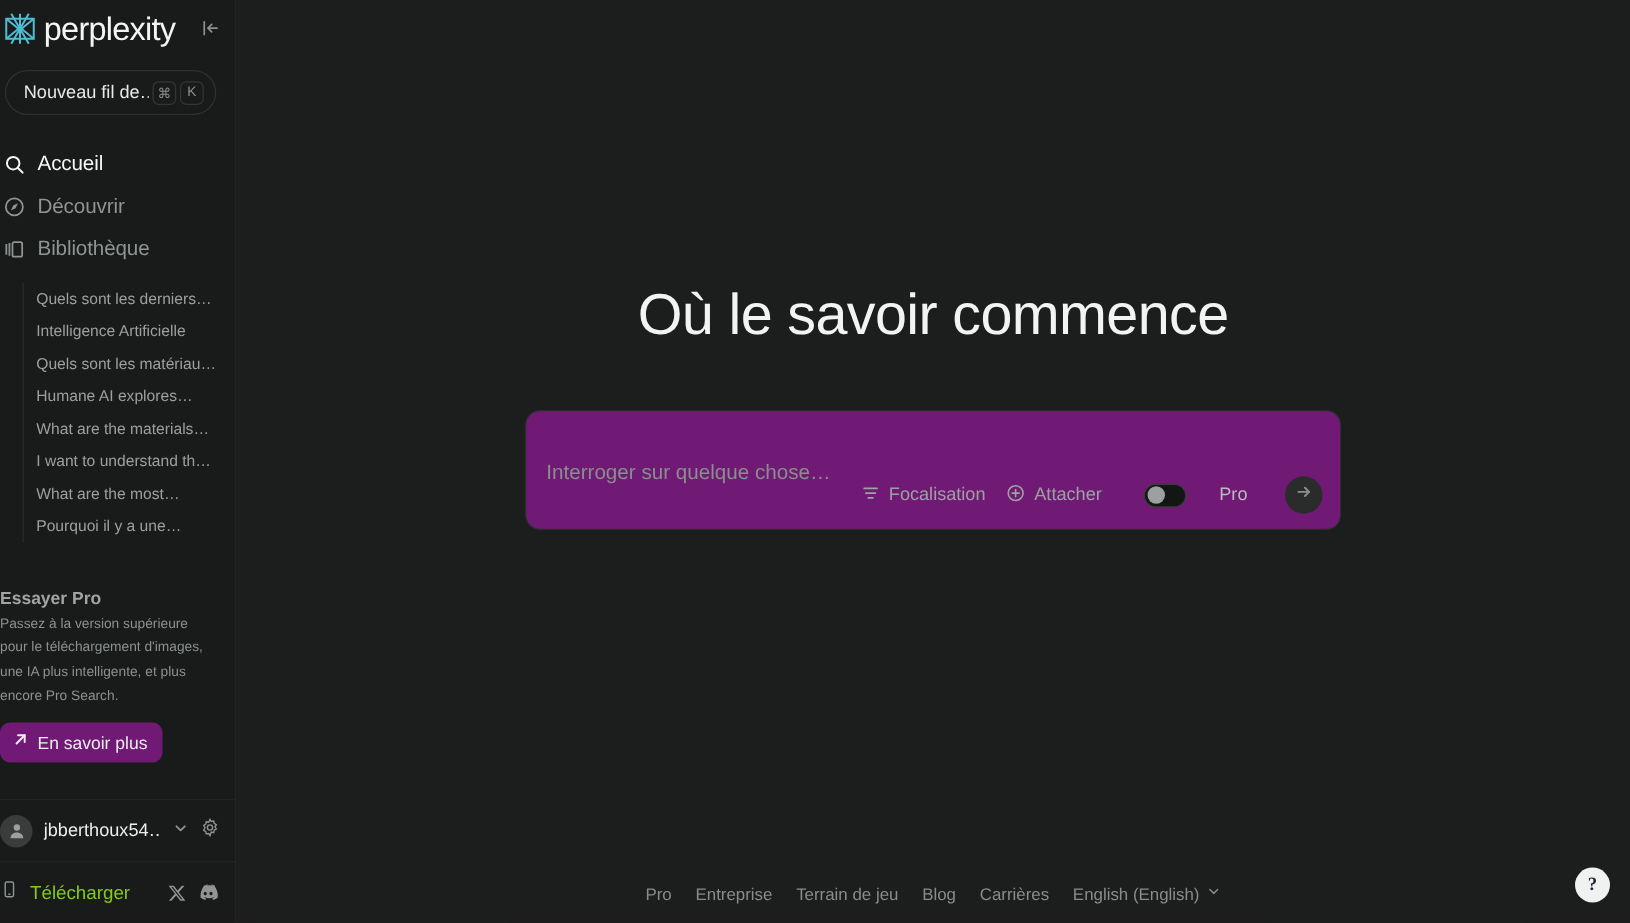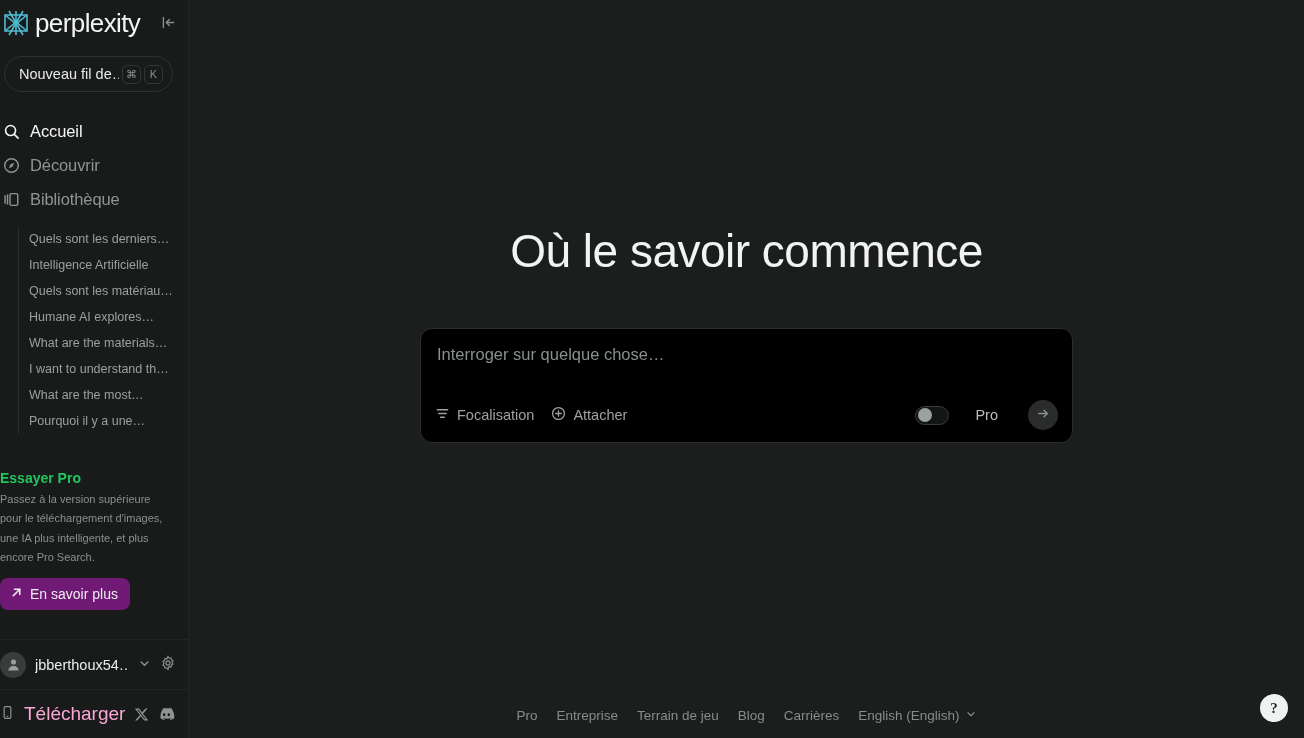--- a/index.html
+++ b/index.html
@@ -85,21 +85,21 @@
   }
   .thread-item {
     font-size: 12.5px; color: #9aa0a0;
     height: 26px; line-height: 26px;
     white-space: nowrap; overflow: hidden;
     cursor: pointer;
   }
 
   
   .promo { margin-top: 36px; padding-left: 0px; padding-right: 16px; }
-  .promo-title { font-size: 14px; color: #22c55e; font-weight: 700; margin-bottom: 4px; }
+  .promo-title { font-size: 14px; color: #a3a3a3; font-weight: 700; margin-bottom: 4px; }
   .promo-text { font-size: 11px; color: #8b9090; line-height: 19.3px; }
   .promo-btn {
     margin-top: 11px;
     display: inline-flex; align-items: center; gap: 7px;
     background: #701a75; border-radius: 8px;
     padding: 7px 12px 7px 10px;
     cursor: pointer;
   }
   .promo-btn-label { font-size: 14px; color: #edeeee; font-weight: 500; }
 
@@ -121,41 +121,41 @@
   }
   .gear { cursor: pointer; flex-shrink: 0; }
 
   
   .sb-bottom {
     border-top: 1px solid #232424;
     height: 49px; display: flex; align-items: center;
     padding-left: 0px; padding-right: 13px; gap: 9px;
     flex-shrink: 0;
   }
-  .dl-label { font-size: 19px; color: #f9a8d4; flex: 1; text-align: center; }
+  .dl-label { font-size: 15px; color: #84cc16; flex: 1; }
   .soc { cursor: pointer; display:flex; align-items:center; }
 
   
   .main {
     flex: 1; height: 738px; position: relative;
     display: flex; flex-direction: column;
     align-items: center;
   }
   .hero {
     font-size: 46px; color: #f2f3f3;
     font-weight: 400; letter-spacing: -0.5px;
     margin-top: 228px; line-height: 1;
   }
   .askbox {
     width: 653px; margin-top: 54px;
-    background: #000000;
+    background: #701a75;
     border: 1px solid #2c2e2e;
     border-radius: 12px;
     padding: 16px 14px 12px 14px;
-    display: flex; flex-direction: column;
+    display: flex; flex-direction: row;
   }
   .ask-input {
     border: none; background: transparent; outline: none;
     font-family: "Liberation Sans", sans-serif;
     font-size: 16.5px; color: #e6e7e7;
     padding: 0 0 0 2px; width: 100%;
   }
   .ask-input::placeholder { color: #898e8e; }
   .ask-row {
     margin-top: 36px;

